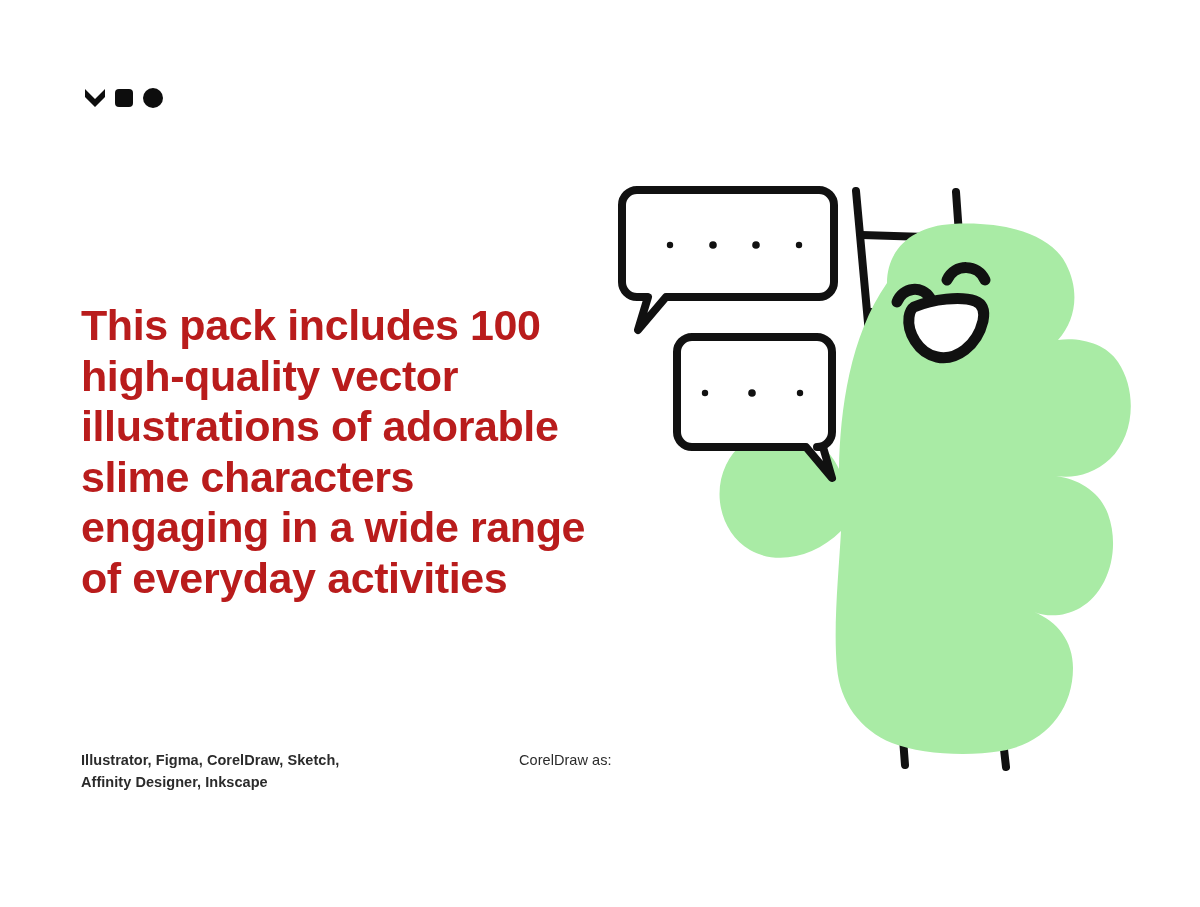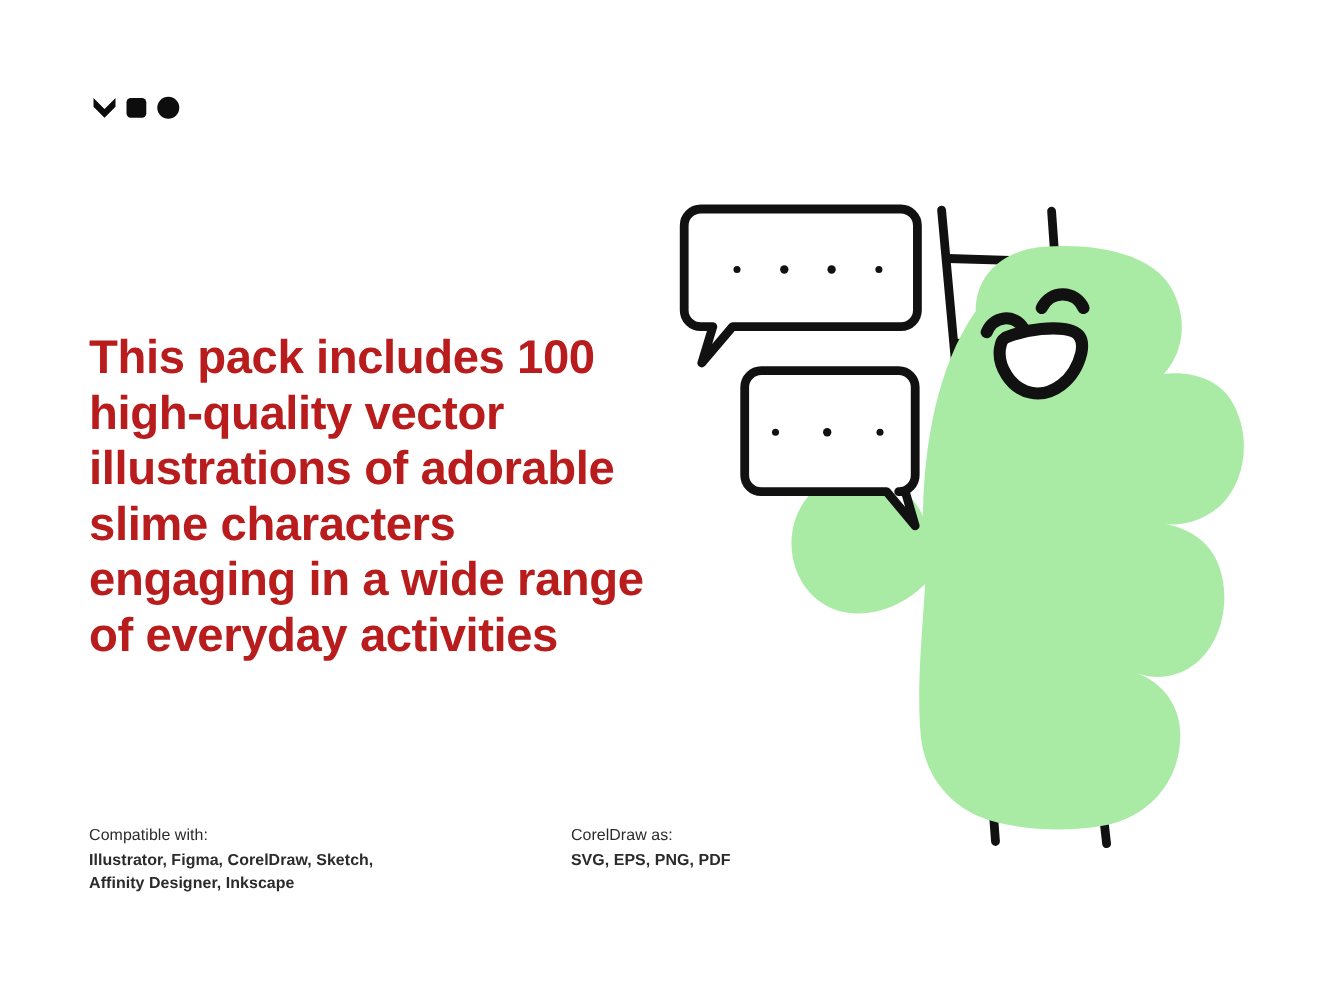--- a/index.html
+++ b/index.html
@@ -96,28 +96,26 @@
   </div>
 
   <h1 class="headline">This pack includes 100
 high-quality vector
 illustrations of adorable
 slime characters
 engaging in a wide range
 of everyday activities</h1>
 
   <div class="meta meta-compat">
-    <p class="meta-label">Compatible with:</p>
     <p class="meta-value">Illustrator, Figma, CorelDraw, Sketch,
 Affinity Designer, Inkscape</p>
   </div>
 
   <div class="meta meta-avail">
     <p class="meta-label">CorelDraw as:</p>
-    <p class="meta-value">SVG, EPS, PNG, PDF</p>
   </div>
 
   <div class="illustration">
     <svg viewBox="0 0 560 640" xmlns="http://www.w3.org/2000/svg">
 
       <g fill="none" stroke="#111111" stroke-width="8" stroke-linecap="round">
 
         <path d="M256 31 L289 393 L305 605"></path>
 
         <path d="M356 32 L381 385 L406 607"></path>

